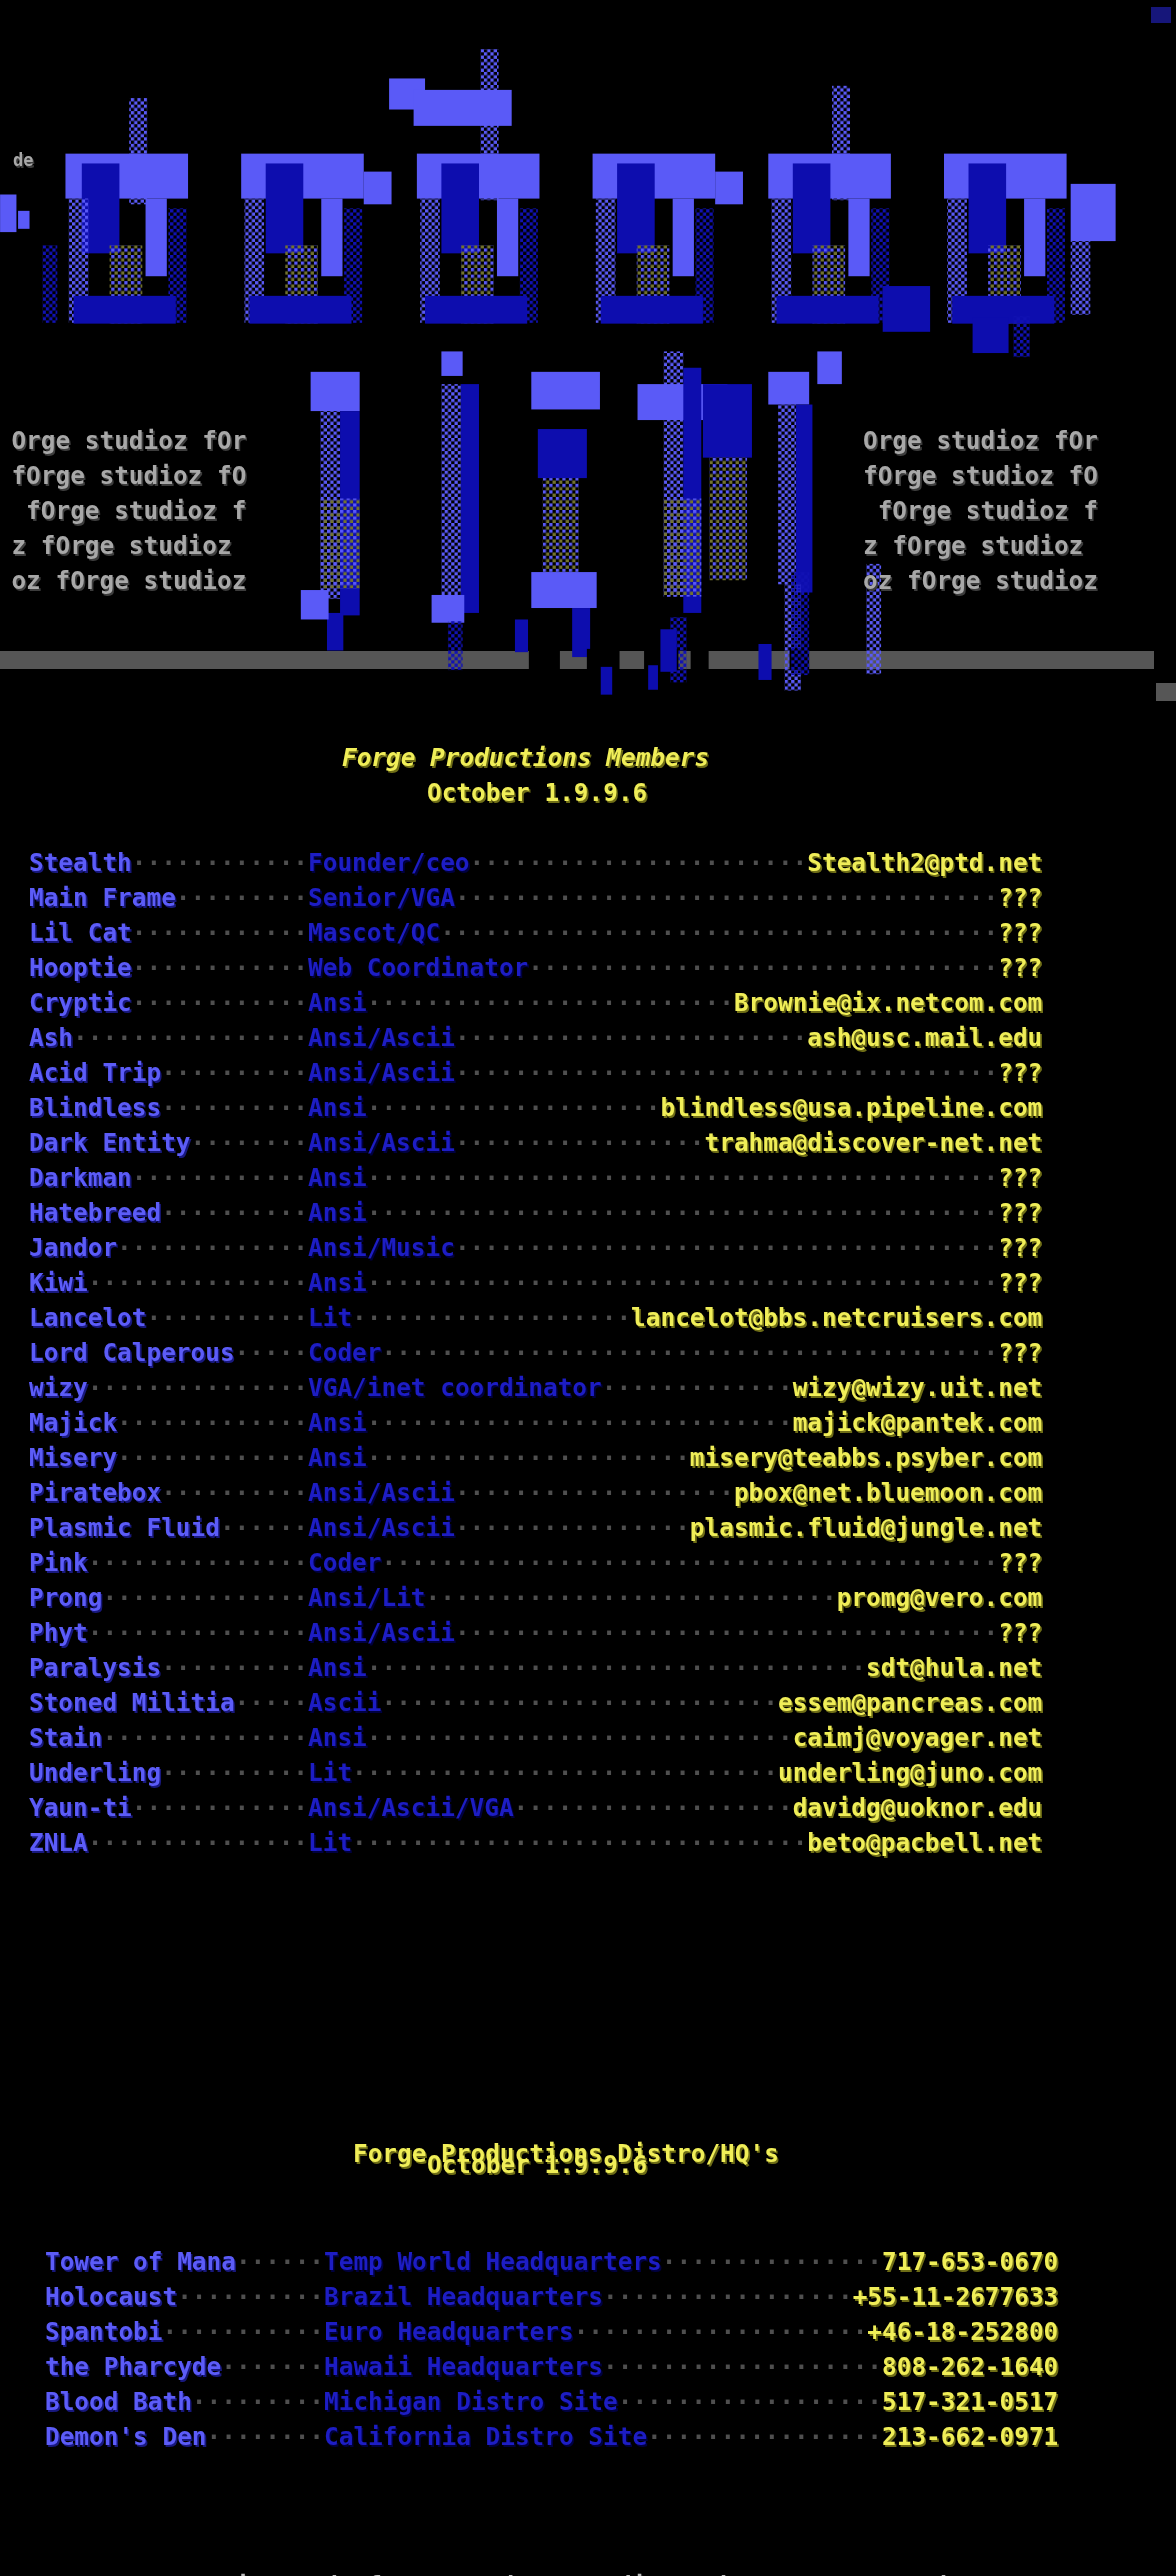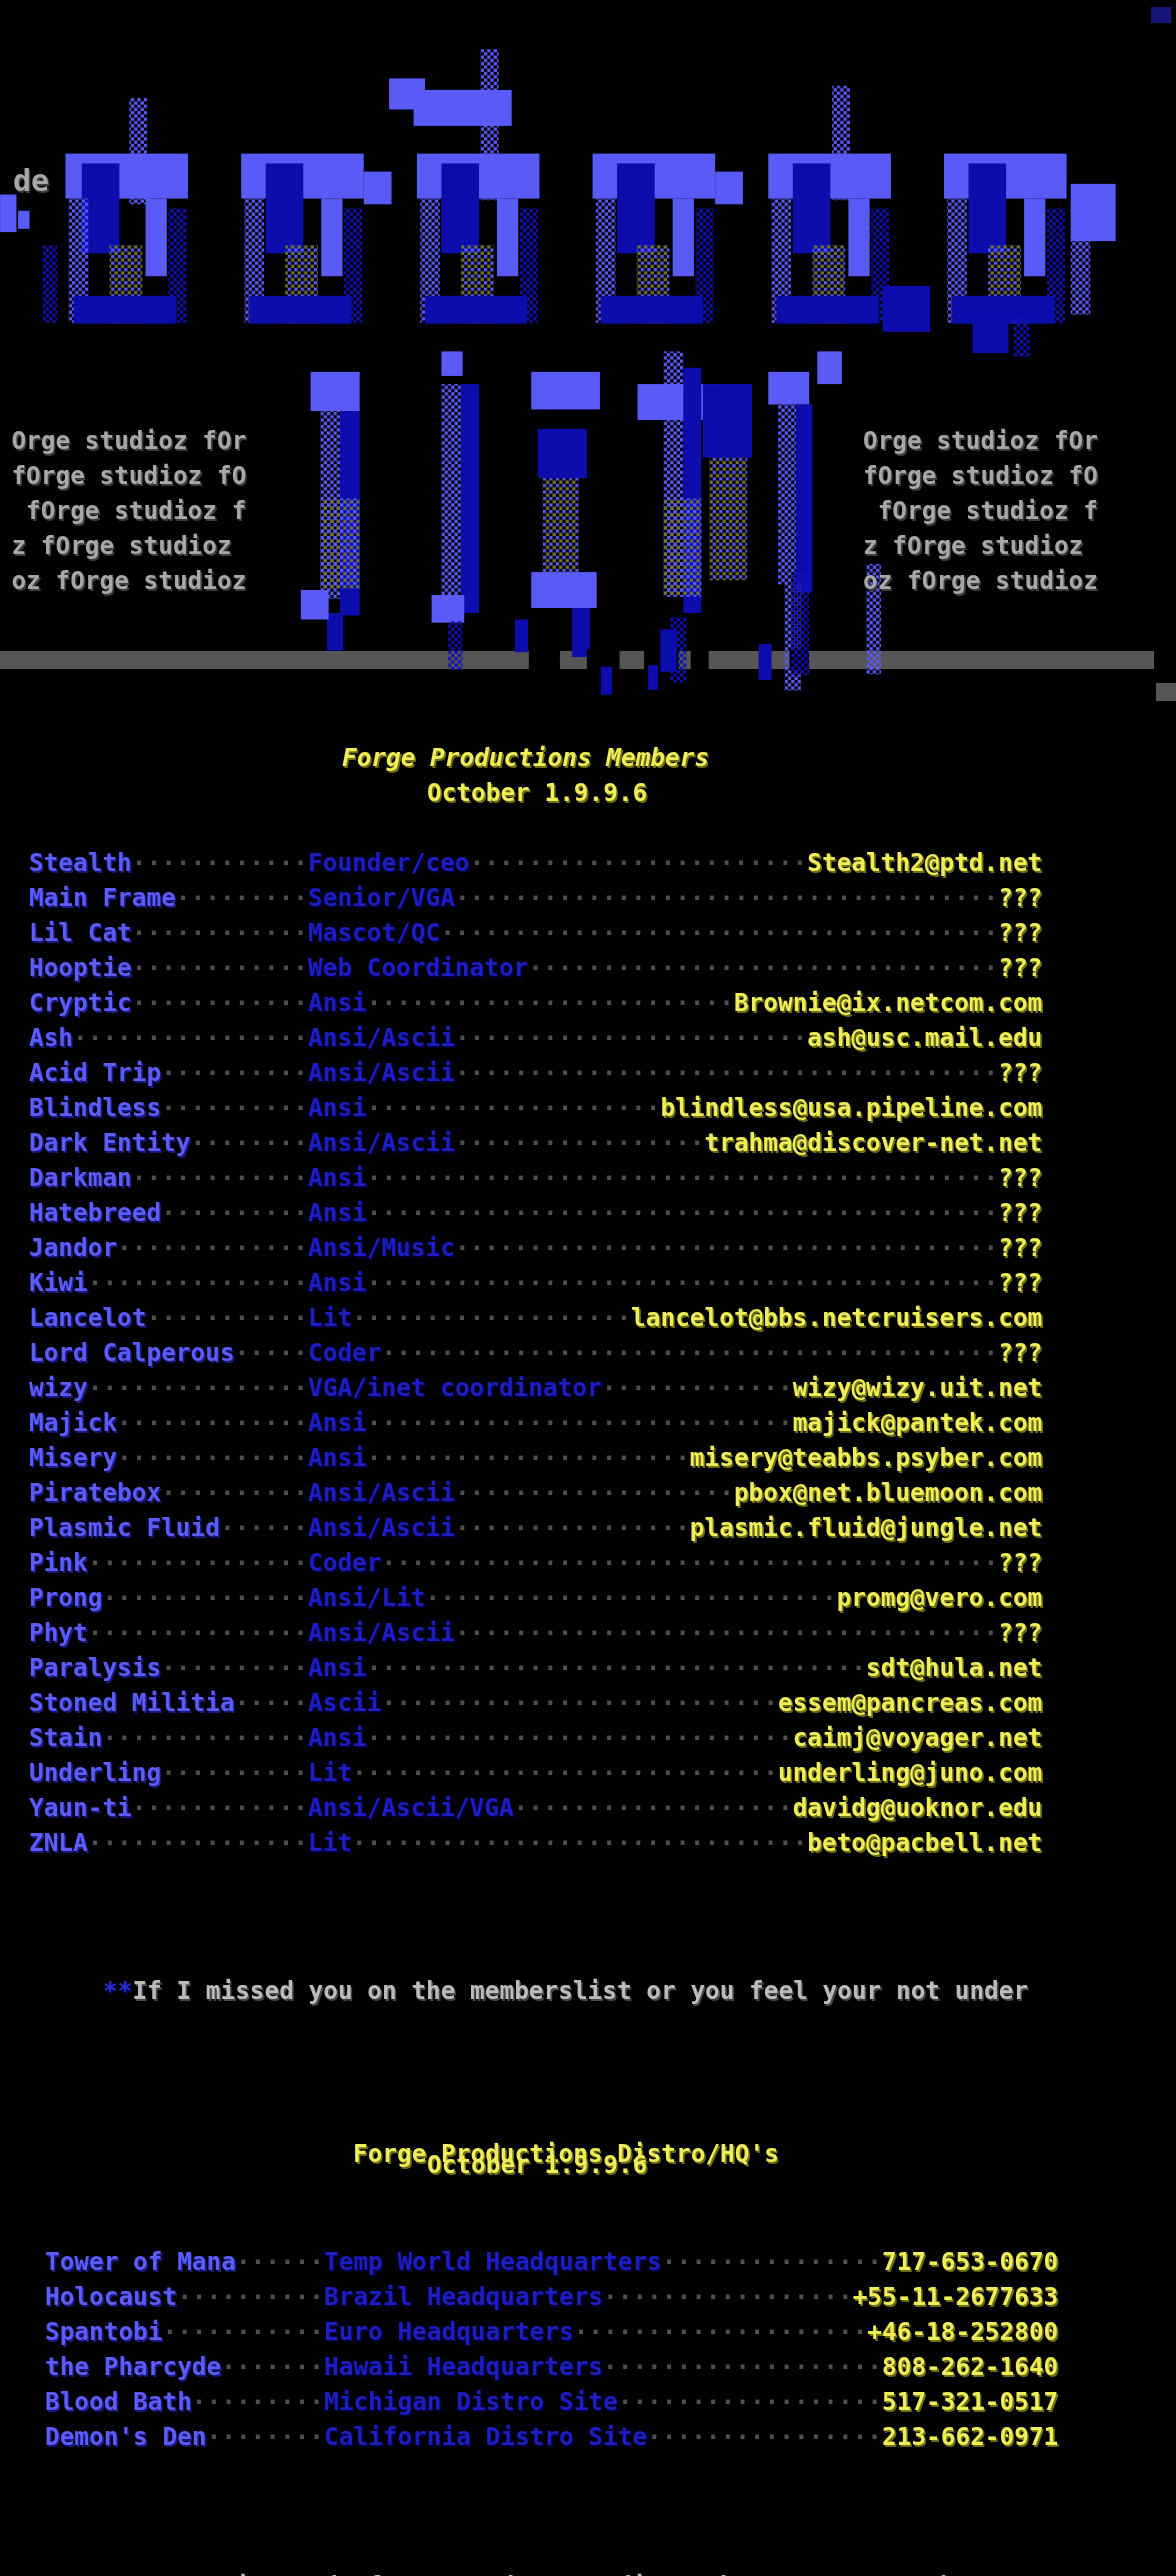--- a/index.html
+++ b/index.html
@@ -18,21 +18,21 @@
   .graytxt{color:var(--note-gray);  text-shadow:1.6px 1.6px 0 #474747;}
   .studioz{color:var(--studioz-gray);text-shadow:1.6px 1.6px 0 #3c3c3c;}
   .star   {color:var(--star-blue);  text-shadow:1.6px 1.6px 0 #000040;}
   .row{height:35px;white-space:pre;}
   .note-line{height:35px;white-space:pre;}
   .note-line2{padding-left:29px;}
   #gray-bar{position:absolute;top:651px;left:0;width:1154px;height:18px;background:var(--bar-gray);z-index:0;}
   #right-gray-square{position:absolute;top:683px;left:1156px;width:21px;height:18px;background:var(--bar-gray);z-index:0;}
   #corner-artifact{position:absolute;top:6.5px;left:1151px;width:19.6px;height:16.3px;background:#16167a;}
   #logo-svg{position:absolute;top:0;left:0;z-index:1;}
-  #de-label{top:169px;left:13px;font-size:30px;line-height:24.5px;}
+  #de-label{top:148px;left:13px;font-size:17px;line-height:24.5px;}
   #studioz-left{top:423px;left:11.4px;z-index:2;}
   #studioz-right{top:423px;left:863px;z-index:2;}
   #members-title-1{top:740px;left:342px;font-style:italic;}
   #members-title-2{top:775px;left:427px;}
   #member-rows{top:845px;left:29px;}
   #members-note{top:1903px;left:103px;}
   #distro-title-1{top:2112px;left:353px;margin-top:24px;}
   #distro-title-2{top:2147px;left:427px;}
   #distro-rows{top:2244px;left:45px;}
   #distro-note{top:2498px;left:103px;}
@@ -174,21 +174,20 @@
 <div id="de-label" class="abs studioz">de</div>
 <div id="studioz-left" class="abs studioz"><div class="row">Orge studioz fOr</div><div class="row">fOrge studioz fO</div><div class="row"> fOrge studioz f</div><div class="row">z fOrge studioz</div><div class="row">oz fOrge studioz</div></div>
 <div id="studioz-right" class="abs studioz"><div class="row">Orge studioz fOr</div><div class="row">fOrge studioz fO</div><div class="row"> fOrge studioz f</div><div class="row">z fOrge studioz</div><div class="row">oz fOrge studioz</div></div>
 
 <div id="members-title-1" class="abs yellow">Forge Productions Members</div>
 <div id="members-title-2" class="abs yellow">October 1.9.9.6</div>
 
 <div id="member-rows" class="abs"><div class="row"><span class="name">Stealth</span><span class="dots">············</span><span class="role">Founder/ceo</span><span class="dots">·······················</span><span class="email">Stealth2@ptd.net</span></div><div class="row"><span class="name">Main Frame</span><span class="dots">·········</span><span class="role">Senior/VGA</span><span class="dots">·····································</span><span class="email">???</span></div><div class="row"><span class="name">Lil Cat</span><span class="dots">············</span><span class="role">Mascot/QC</span><span class="dots">······································</span><span class="email">???</span></div><div class="row"><span class="name">Hooptie</span><span class="dots">············</span><span class="role">Web Coordinator</span><span class="dots">································</span><span class="email">???</span></div><div class="row"><span class="name">Cryptic</span><span class="dots">············</span><span class="role">Ansi</span><span class="dots">·························</span><span class="email">Brownie@ix.netcom.com</span></div><div class="row"><span class="name">Ash</span><span class="dots">················</span><span class="role">Ansi/Ascii</span><span class="dots">························</span><span class="email">ash@usc.mail.edu</span></div><div class="row"><span class="name">Acid Trip</span><span class="dots">··········</span><span class="role">Ansi/Ascii</span><span class="dots">·····································</span><span class="email">???</span></div><div class="row"><span class="name">Blindless</span><span class="dots">··········</span><span class="role">Ansi</span><span class="dots">····················</span><span class="email">blindless@usa.pipeline.com</span></div><div class="row"><span class="name">Dark Entity</span><span class="dots">········</span><span class="role">Ansi/Ascii</span><span class="dots">·················</span><span class="email">trahma@discover-net.net</span></div><div class="row"><span class="name">Darkman</span><span class="dots">············</span><span class="role">Ansi</span><span class="dots">···········································</span><span class="email">???</span></div><div class="row"><span class="name">Hatebreed</span><span class="dots">··········</span><span class="role">Ansi</span><span class="dots">···········································</span><span class="email">???</span></div><div class="row"><span class="name">Jandor</span><span class="dots">·············</span><span class="role">Ansi/Music</span><span class="dots">·····································</span><span class="email">???</span></div><div class="row"><span class="name">Kiwi</span><span class="dots">···············</span><span class="role">Ansi</span><span class="dots">···········································</span><span class="email">???</span></div><div class="row"><span class="name">Lancelot</span><span class="dots">···········</span><span class="role">Lit</span><span class="dots">···················</span><span class="email">lancelot@bbs.netcruisers.com</span></div><div class="row"><span class="name">Lord Calperous</span><span class="dots">·····</span><span class="role">Coder</span><span class="dots">··········································</span><span class="email">???</span></div><div class="row"><span class="name">wizy</span><span class="dots">···············</span><span class="role">VGA/inet coordinator</span><span class="dots">·············</span><span class="email">wizy@wizy.uit.net</span></div><div class="row"><span class="name">Majick</span><span class="dots">·············</span><span class="role">Ansi</span><span class="dots">·····························</span><span class="email">majick@pantek.com</span></div><div class="row"><span class="name">Misery</span><span class="dots">·············</span><span class="role">Ansi</span><span class="dots">······················</span><span class="email">misery@teabbs.psyber.com</span></div><div class="row"><span class="name">Piratebox</span><span class="dots">··········</span><span class="role">Ansi/Ascii</span><span class="dots">···················</span><span class="email">pbox@net.bluemoon.com</span></div><div class="row"><span class="name">Plasmic Fluid</span><span class="dots">······</span><span class="role">Ansi/Ascii</span><span class="dots">················</span><span class="email">plasmic.fluid@jungle.net</span></div><div class="row"><span class="name">Pink</span><span class="dots">···············</span><span class="role">Coder</span><span class="dots">··········································</span><span class="email">???</span></div><div class="row"><span class="name">Prong</span><span class="dots">··············</span><span class="role">Ansi/Lit</span><span class="dots">····························</span><span class="email">promg@vero.com</span></div><div class="row"><span class="name">Phyt</span><span class="dots">···············</span><span class="role">Ansi/Ascii</span><span class="dots">·····································</span><span class="email">???</span></div><div class="row"><span class="name">Paralysis</span><span class="dots">··········</span><span class="role">Ansi</span><span class="dots">··································</span><span class="email">sdt@hula.net</span></div><div class="row"><span class="name">Stoned Militia</span><span class="dots">·····</span><span class="role">Ascii</span><span class="dots">···························</span><span class="email">essem@pancreas.com</span></div><div class="row"><span class="name">Stain</span><span class="dots">··············</span><span class="role">Ansi</span><span class="dots">·····························</span><span class="email">caimj@voyager.net</span></div><div class="row"><span class="name">Underling</span><span class="dots">··········</span><span class="role">Lit</span><span class="dots">·····························</span><span class="email">underling@juno.com</span></div><div class="row"><span class="name">Yaun-ti</span><span class="dots">············</span><span class="role">Ansi/Ascii/VGA</span><span class="dots">···················</span><span class="email">davidg@uoknor.edu</span></div><div class="row"><span class="name">ZNLA</span><span class="dots">···············</span><span class="role">Lit</span><span class="dots">·······························</span><span class="email">beto@pacbell.net</span></div></div>
 
 <div id="members-note" class="abs">
-  <div class="note-line"><span class="star">**</span><span class="graytxt">If I missed you on the memberslist or you feel your not under</span></div>
 </div>
 
 <div id="distro-title-1" class="abs yellow">Forge Productions Distro/HQ's</div>
 <div id="distro-title-2" class="abs yellow">October 1.9.9.6</div>
 
 <div id="distro-rows" class="abs"><div class="row"><span class="name">Tower of Mana</span><span class="dots">······</span><span class="role">Temp World Headquarters</span><span class="dots">···············</span><span class="email">717-653-0670</span></div><div class="row"><span class="name">Holocaust</span><span class="dots">··········</span><span class="role">Brazil Headquarters</span><span class="dots">·················</span><span class="email">+55-11-2677633</span></div><div class="row"><span class="name">Spantobi</span><span class="dots">···········</span><span class="role">Euro Headquarters</span><span class="dots">····················</span><span class="email">+46-18-252800</span></div><div class="row"><span class="name">the Pharcyde</span><span class="dots">·······</span><span class="role">Hawaii Headquarters</span><span class="dots">···················</span><span class="email">808-262-1640</span></div><div class="row"><span class="name">Blood Bath</span><span class="dots">·········</span><span class="role">Michigan Distro Site</span><span class="dots">··················</span><span class="email">517-321-0517</span></div><div class="row"><span class="name">Demon's Den</span><span class="dots">········</span><span class="role">California Distro Site</span><span class="dots">················</span><span class="email">213-662-0971</span></div></div>
 
 <div id="distro-note" class="abs">
   <div class="note-line"><span class="star">**</span><span class="graytxt">We are in need of more and newer distro/hq's expect to be</span></div>
   

